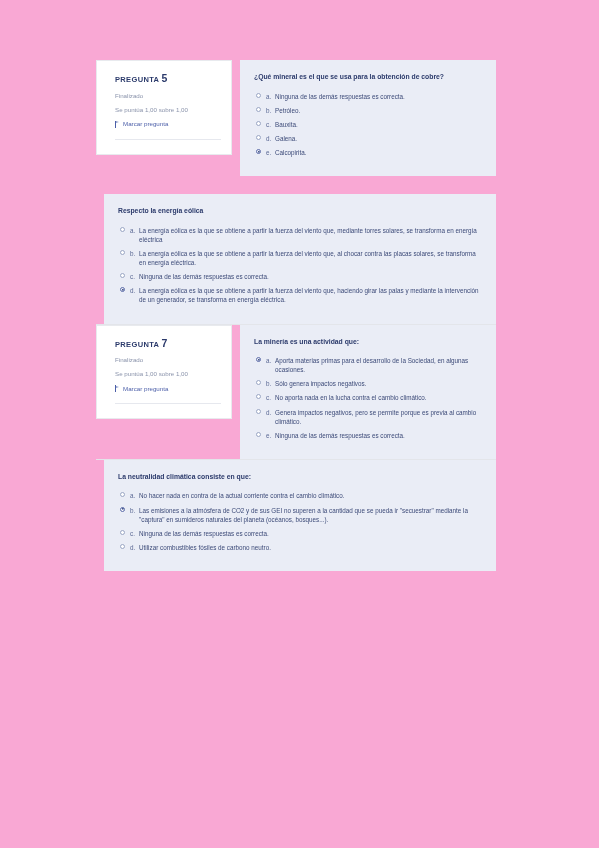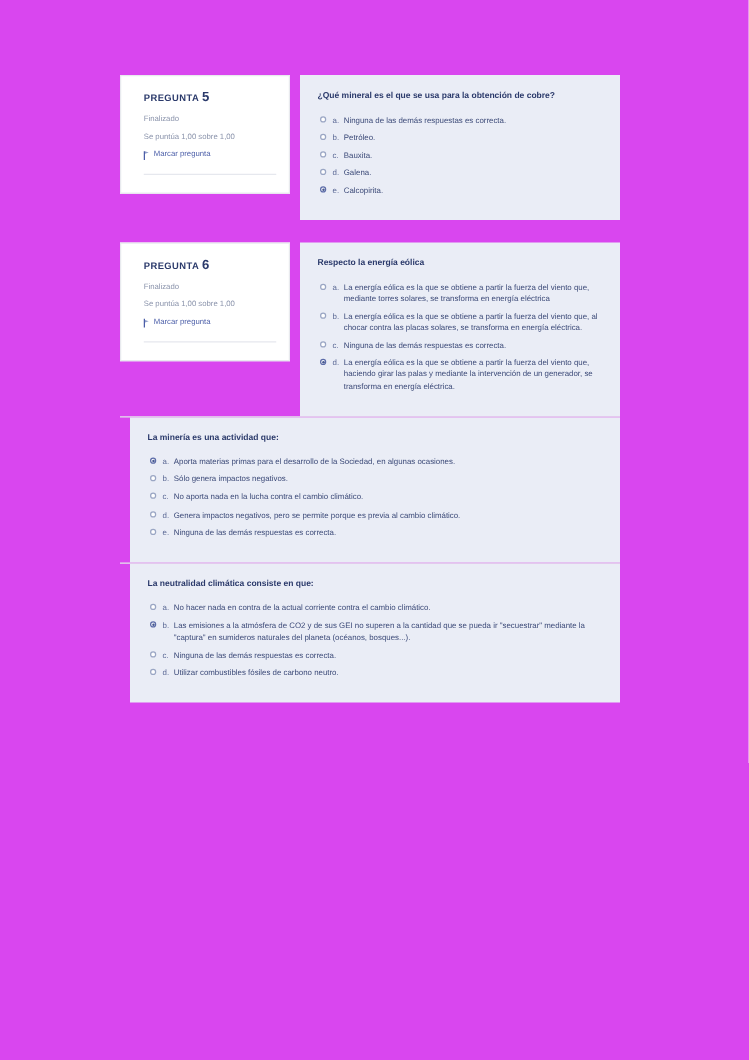--- a/index.html
+++ b/index.html
@@ -12,21 +12,21 @@
   }
   body {
     font-family: "Liberation Sans", sans-serif;
     -webkit-font-smoothing: antialiased;
   }
 
   .page {
     position: relative;
     width: 599px;
     height: 848px;
-    background: #d946ef;
+    background: #f9a8d4;
   }
 
   .quiz-area {
     position: absolute;
     left: 96px;
     top: 60px;
     width: 400px;
   }
 
   
@@ -231,59 +231,59 @@
             <li class="option">
               <span class="radio checked"></span>
               <span class="opt-letter">e.</span>
               <span class="opt-text">Calcopirita.</span>
             </li>
           </ul>
         </div>
       </div>
       <div class="gap-sm"></div>
       <div class="question-block">
+        <div class="answer-panel">
+          <div class="q-text">Respecto la energía eólica</div>
+          <ul class="options">
+            <li class="option">
+              <span class="radio"></span>
+              <span class="opt-letter">a.</span>
+              <span class="opt-text">La energía eólica es la que se obtiene a partir la fuerza del viento que, mediante torres solares, se transforma en energía eléctrica</span>
+            </li>
+            <li class="option">
+              <span class="radio"></span>
+              <span class="opt-letter">b.</span>
+              <span class="opt-text">La energía eólica es la que se obtiene a partir la fuerza del viento que, al chocar contra las placas solares, se transforma en energía eléctrica.</span>
+            </li>
+            <li class="option">
+              <span class="radio"></span>
+              <span class="opt-letter">c.</span>
+              <span class="opt-text">Ninguna de las demás respuestas es correcta.</span>
+            </li>
+            <li class="option">
+              <span class="radio checked"></span>
+              <span class="opt-letter">d.</span>
+              <span class="opt-text">La energía eólica es la que se obtiene a partir la fuerza del viento que, haciendo girar las palas y mediante la intervención de un generador, se transforma en energía eléctrica.</span>
+            </li>
+          </ul>
+        </div>
+      </div>
+      <div class="full-rule"></div>
+      <div class="question-block">
         <div class="info-card boxed">
-          <div class="q-label"><span>PREGUNTA</span> <span class="q-num">6</span></div>
+          <div class="q-label"><span>PREGUNTA</span> <span class="q-num">7</span></div>
           <div class="q-meta">Finalizado</div>
           <div class="q-meta">Se puntúa 1,00 sobre 1,00</div>
           <div class="q-flag">
             <span class="flag-icon"></span>
             <span>Marcar pregunta</span>
           </div>
           <div class="card-rule"></div>
         </div>
         <div class="answer-panel">
-          <div class="q-text">Respecto la energía eólica</div>
-          <ul class="options">
-            <li class="option">
-              <span class="radio"></span>
-              <span class="opt-letter">a.</span>
-              <span class="opt-text">La energía eólica es la que se obtiene a partir la fuerza del viento que, mediante torres solares, se transforma en energía eléctrica</span>
-            </li>
-            <li class="option">
-              <span class="radio"></span>
-              <span class="opt-letter">b.</span>
-              <span class="opt-text">La energía eólica es la que se obtiene a partir la fuerza del viento que, al chocar contra las placas solares, se transforma en energía eléctrica.</span>
-            </li>
-            <li class="option">
-              <span class="radio"></span>
-              <span class="opt-letter">c.</span>
-              <span class="opt-text">Ninguna de las demás respuestas es correcta.</span>
-            </li>
-            <li class="option">
-              <span class="radio checked"></span>
-              <span class="opt-letter">d.</span>
-              <span class="opt-text">La energía eólica es la que se obtiene a partir la fuerza del viento que, haciendo girar las palas y mediante la intervención de un generador, se transforma en energía eléctrica.</span>
-            </li>
-          </ul>
-        </div>
-      </div>
-      <div class="full-rule"></div>
-      <div class="question-block">
-        <div class="answer-panel">
           <div class="q-text">La minería es una actividad que:</div>
           <ul class="options">
             <li class="option">
               <span class="radio checked"></span>
               <span class="opt-letter">a.</span>
               <span class="opt-text">Aporta materias primas para el desarrollo de la Sociedad, en algunas ocasiones.</span>
             </li>
             <li class="option">
               <span class="radio"></span>
               <span class="opt-letter">b.</span>

